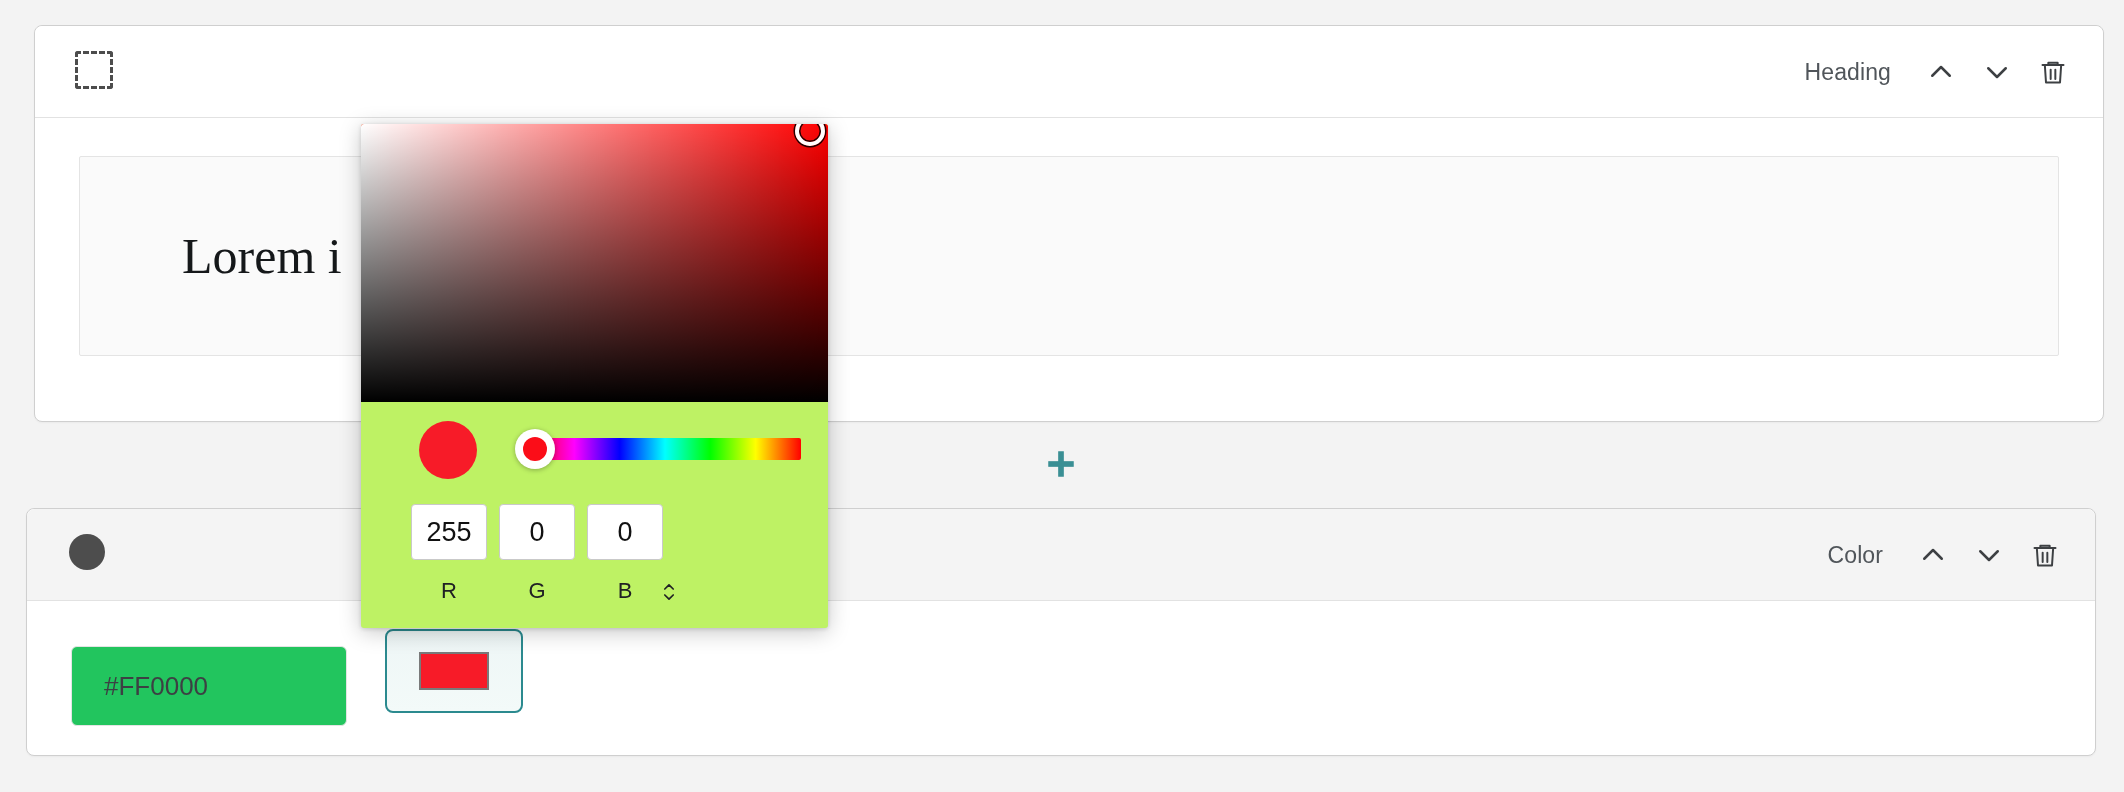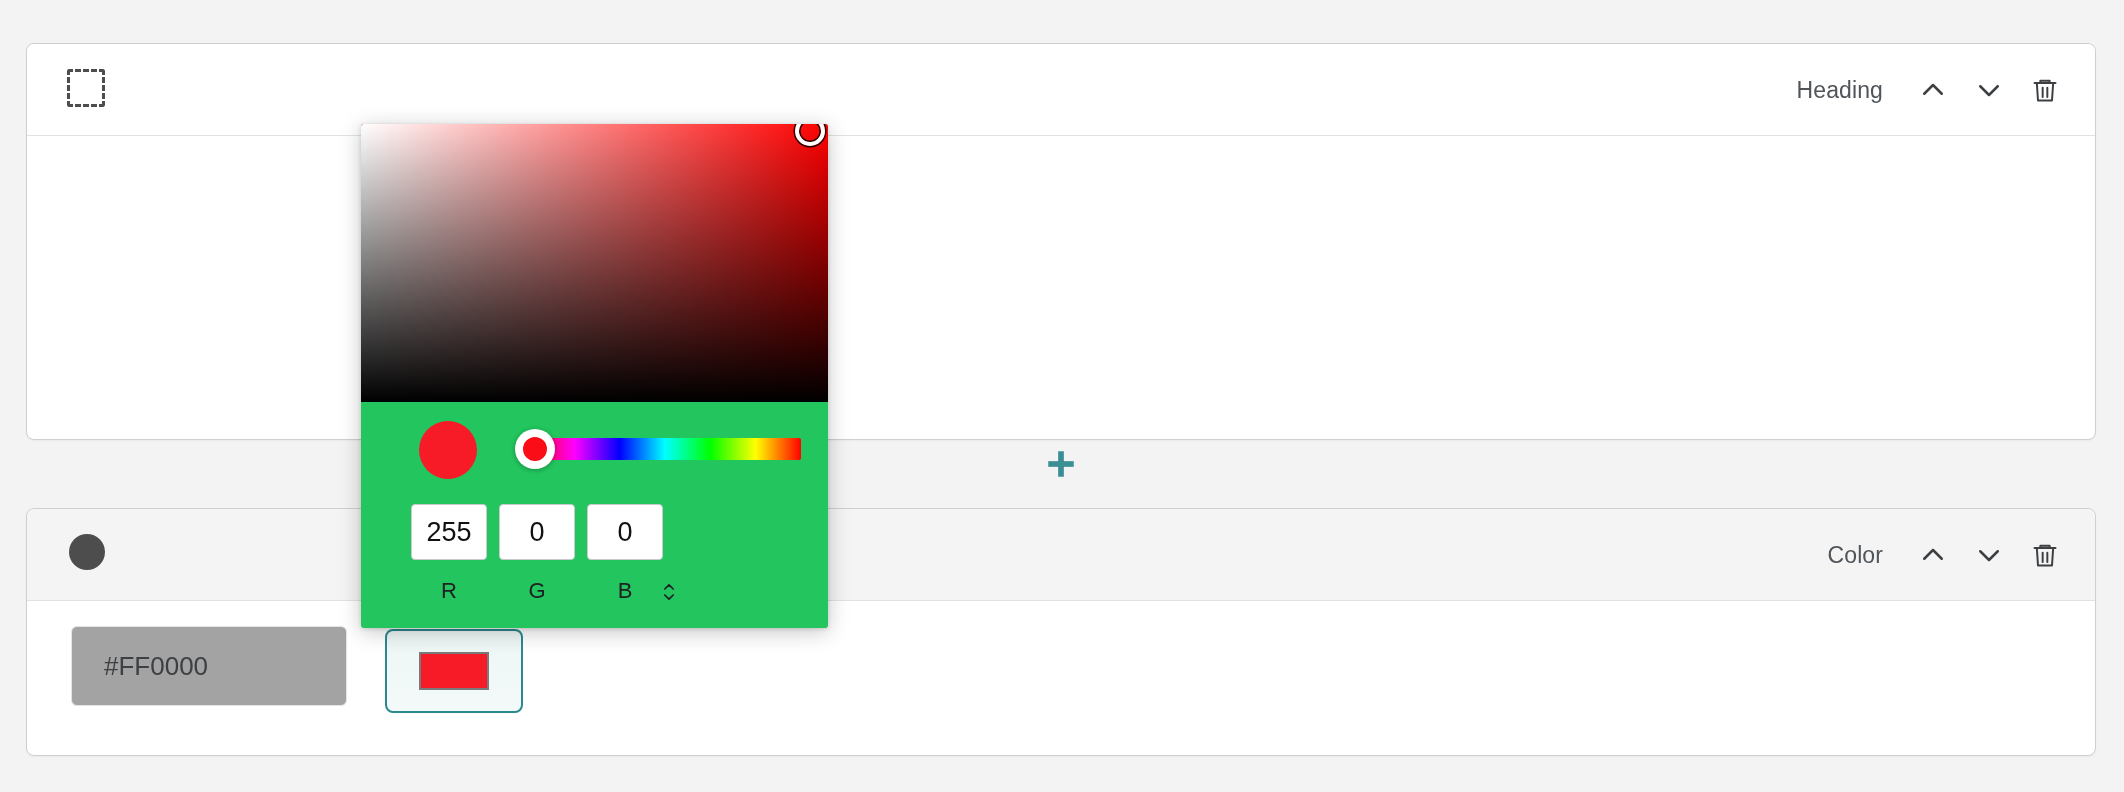--- a/index.html
+++ b/index.html
@@ -19,21 +19,21 @@
   .block-card {
     position: absolute;
     left: 26px;
     width: 2070px;
     background: #ffffff;
     border: 1px solid #cfcfcf;
     border-radius: 8px;
     box-sizing: border-box;
     box-shadow: 0 1px 2px rgba(0,0,0,0.04);
   }
-  #block-heading { top: 43px; height: 397px; }
+  #block-heading { top: 25px; height: 397px; margin-left: 8px; }
   #block-color   { top: 508px; height: 248px; }
 
   .block-header {
     position: relative;
     height: 92px;
     box-sizing: border-box;
     border-bottom: 1px solid #e2e2e2;
     border-radius: 8px 8px 0 0;
   }
   #block-heading .block-header { background: #ffffff; }
@@ -141,24 +141,24 @@
   }
 
   
   .color-body {
     position: relative;
     height: 155px;
   }
   .hex-input {
     position: absolute;
     left: 44px;
-    top: 25px;
+    top: 45px;
     width: 276px;
     height: 80px;
-    background: #a3a3a3;
+    background: #22c55e;
     border: 1px solid #e4e4e4;
     border-radius: 6px;
     box-sizing: border-box;
     font-family: "Liberation Sans", sans-serif;
     font-size: 26px;
     color: #3c4043;
     padding-left: 32px;
     outline: none;
   }
   .swatch-btn {
@@ -185,21 +185,21 @@
     box-sizing: border-box;
   }
 
   
   .color-picker {
     position: absolute;
     left: 361px;
     top: 124px;
     width: 467px;
     height: 504px;
-    background: #22c55e;
+    background: #bef264;
     border-radius: 3px;
     box-shadow: 0 4px 22px rgba(0,0,0,0.22), 0 1px 4px rgba(0,0,0,0.14);
     z-index: 50;
     overflow: hidden;
   }
   .sv-area {
     position: relative;
     width: 467px;
     height: 278px;
     background-image:
@@ -349,20 +349,25 @@
         <span>
           <svg width="28" height="28" viewBox="0 0 24 24" fill="none" stroke="#3d4043" stroke-width="1.7" stroke-linecap="round" stroke-linejoin="round">
             <polyline points="3,6 21,6"></polyline>
             <path d="M8 6V4h8v2"></path>
             <path d="M5 6l1 15h12l1-15"></path>
             <line x1="10" y1="10" x2="10" y2="18"></line>
             <line x1="14" y1="10" x2="14" y2="18"></line>
           </svg>
         </span>
       </button>
+    </div>
+  </div>
+  <div class="heading-body">
+    <div class="heading-field">
+      <span class="heading-text">Lorem i</span>
     </div>
   </div>
 </div>
 
 <div class="add-block-row">
   <button class="plus-btn">
     <span>
       <svg width="34" height="34" viewBox="0 0 24 24">
         <rect x="10" y="3" width="4" height="18" fill="#3a8f94"></rect>
         <rect x="3" y="10" width="18" height="4" fill="#3a8f94"></rect>

